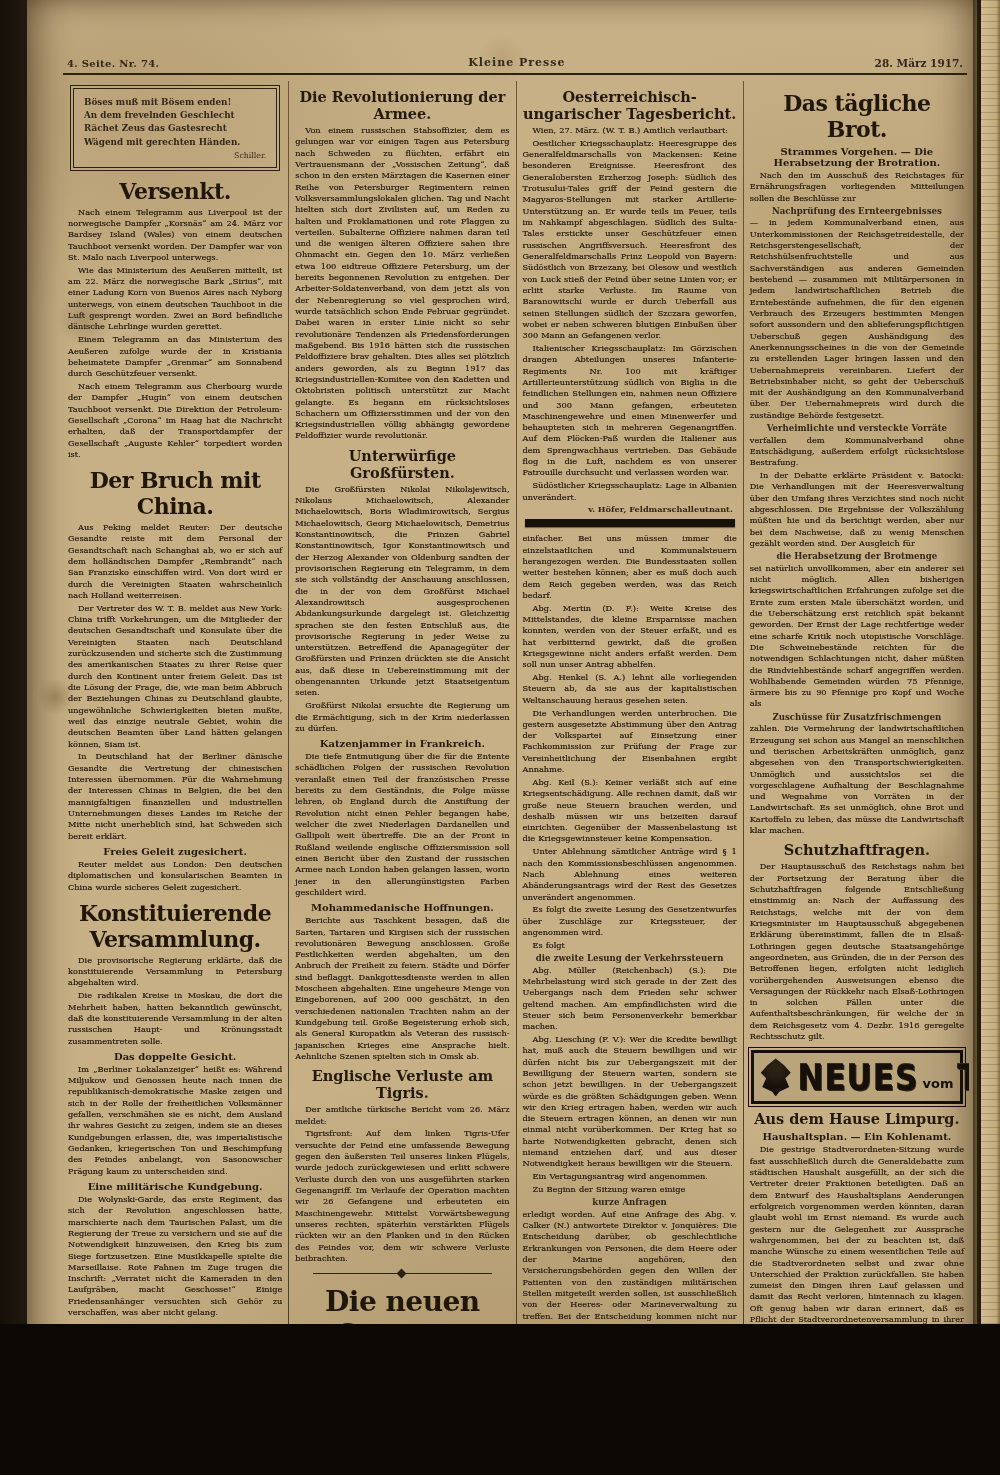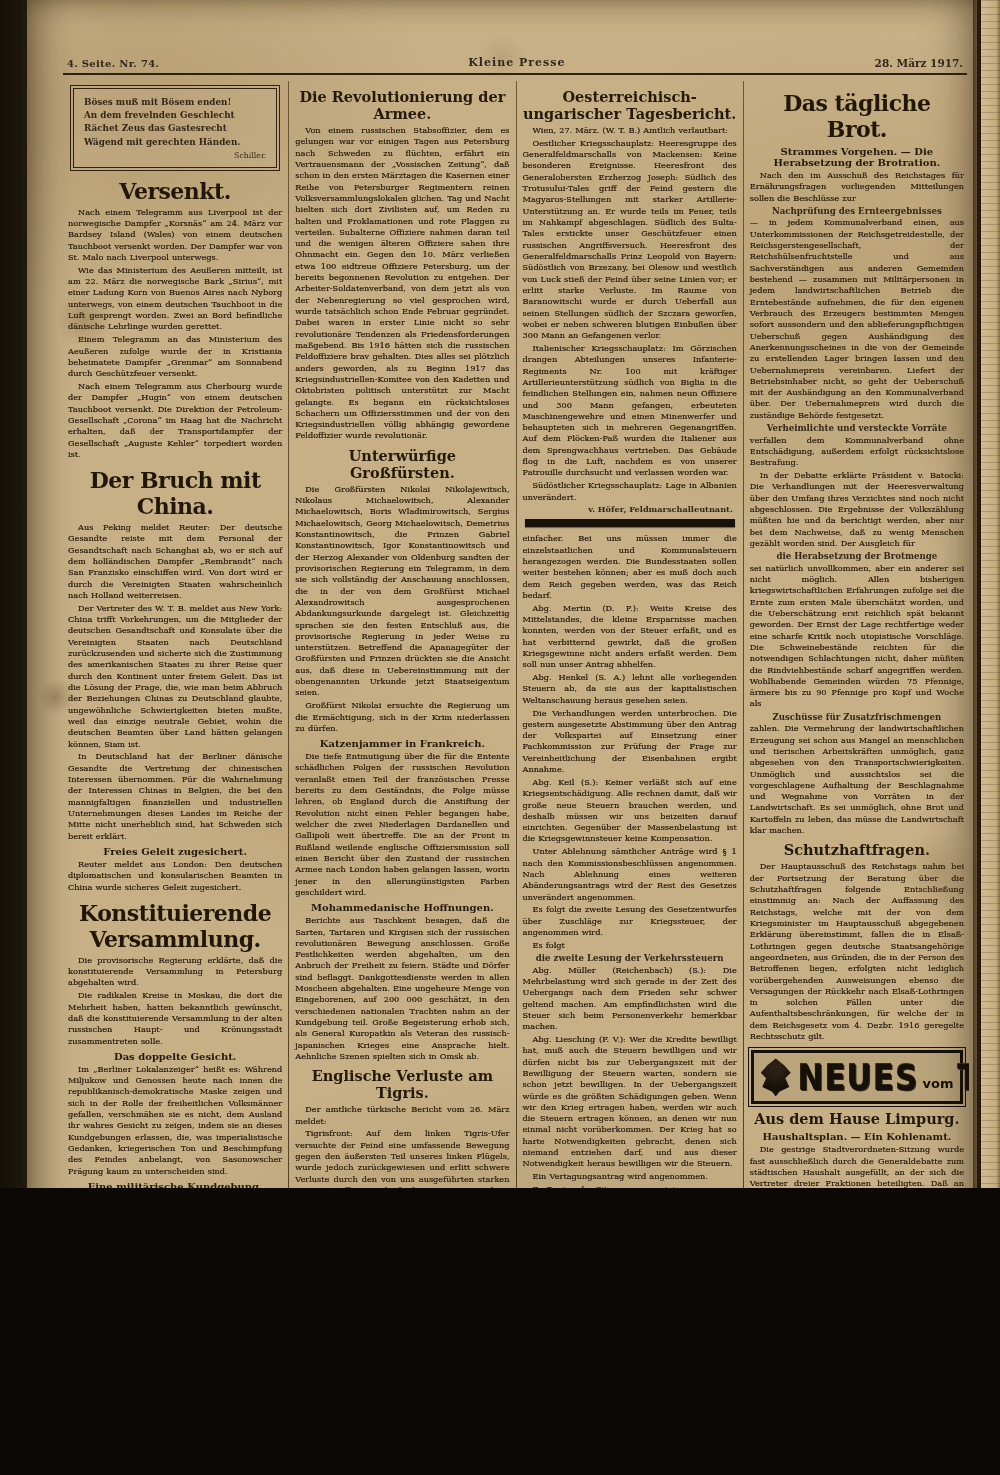--- a/index.html
+++ b/index.html
@@ -1,16 +1,16 @@
 <!DOCTYPE html>
 <html><head>
 <meta charset="utf-8">
 <style>
   html,body{margin:0;padding:0;background:#0b0805;}
-  .viewport{position:relative;width:1000px;height:1188px;overflow:hidden;
+  .viewport{position:relative;width:1000px;height:1324px;overflow:hidden;
     background:linear-gradient(90deg,#141008 0%,#231a0f 3%,#2a2012 4%,#0d0a06 100%);
     font-family:"DejaVu Serif","Liberation Serif",serif;}
   
   .page{position:absolute;left:27px;top:0;width:950px;height:1452px;
     background:
       radial-gradient(ellipse 420px 300px at 12% 8%, rgba(124,92,44,.22), transparent 70%),
       radial-gradient(ellipse 500px 380px at 85% 20%, rgba(133,99,48,.18), transparent 70%),
       radial-gradient(ellipse 600px 420px at 50% 95%, rgba(110,80,38,.25), transparent 75%),
       radial-gradient(ellipse 300px 200px at 30% 55%, rgba(150,115,60,.15), transparent 70%),
       #c7b086;

